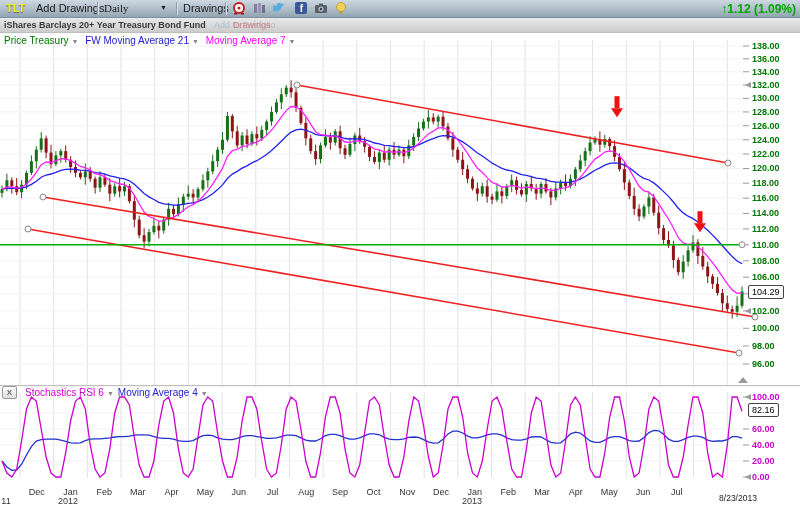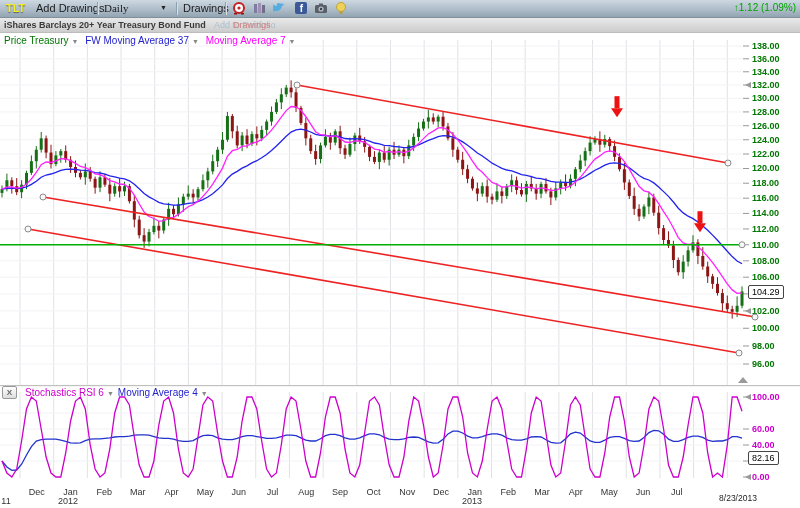--- a/index.html
+++ b/index.html
@@ -8,21 +8,21 @@
   .abs{position:absolute;}
   
   .toolbar{left:0;top:0;width:800px;height:17px;
     background:linear-gradient(#cdd8e1 0%,#aebdc9 55%,#93a4b2 100%);
     border-bottom:1px solid #7e8f9d;font-size:11px;color:#1b1b1b;}
   .toolbar .item{position:absolute;top:2px;white-space:nowrap;cursor:default;}
   .symbol{color:#f4ef1e;font-weight:bold;text-shadow:0 1px 1px #55606a;}
   .tb-sep{position:absolute;top:2px;width:1px;height:13px;background:#8fa0ad;box-shadow:1px 0 0 #d6dfe6;}
   .caret{font-size:7px;color:#222;}
   .tb-icon{position:absolute;top:1px;width:14px;height:14px;display:inline-block;}
-  .change{color:#00a400;font-weight:normal;font-size:10px;}
+  .change{color:#00a400;font-weight:bold;font-size:12px;}
   
   .subbar{left:0;top:18px;width:800px;height:14px;
     background:linear-gradient(#e9e9e9,#cccccc);border-bottom:1px solid #bdbdbd;
     font-size:9px;color:#333;}
   .subbar .item{position:absolute;top:2px;white-space:nowrap;}
   .fundname{font-weight:bold;color:#3a3a3a;}
   .addport{color:#a9bfd0;padding-left:44px;}
   .drawings{color:#cf8080;}
   
   .pane1head{left:4px;top:35px;height:13px;font-size:10px;white-space:nowrap;z-index:5;}
@@ -586,31 +586,31 @@
   <span class="item fundname" style="left:4px;">iShares Barclays 20+ Year Treasury Bond Fund</span>
   <span class="item addport" style="left:170px;">Add to Portfolio</span>
   <span class="item drawings" style="left:233px;">Drawings</span>
 </div>
 
 <div class="abs pane1head">
   <span class="ind" style="color:#007700;">
     <span>Price Treasury</span><span class="caret">▼</span>
   </span>
   <span class="ind" style="color:#2222cc;">
-    <span>FW Moving Average 37</span><span class="caret">▼</span>
+    <span>FW Moving Average 21</span><span class="caret">▼</span>
   </span>
   <span class="ind" style="color:#ff00ff;">
     <span>Moving Average 7</span><span class="caret">▼</span>
   </span>
 </div>
 
 <div class="abs stochhead">
   <span class="xbtn">X</span>
   <span class="ind" style="color:#cc00cc;">
     <span>Stochastics RSI 6</span><span class="caret">▼</span>
   </span>
   <span class="ind" style="color:#2222cc;">
     <span>Moving Average 4</span><span class="caret">▼</span>
   </span>
 </div>
 
 <div class="abs valbox" style="left:748px;top:285px;">104.29</div>
-<div class="abs valbox" style="left:748px;top:403px;margin-top:48px;">82.16</div>
+<div class="abs valbox" style="left:748px;top:403px;">82.16</div>
 
 </body></html>

